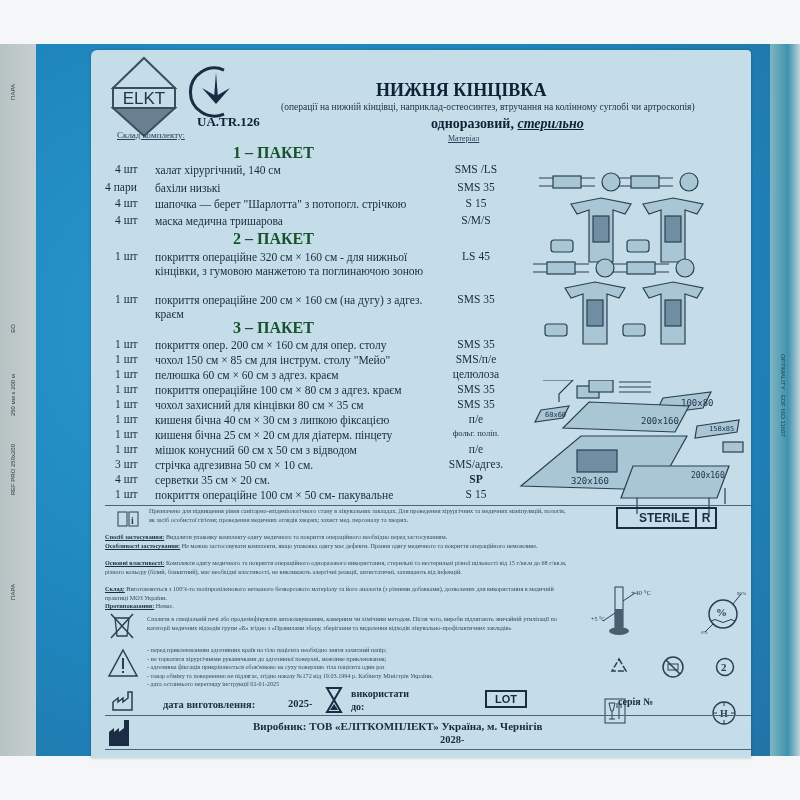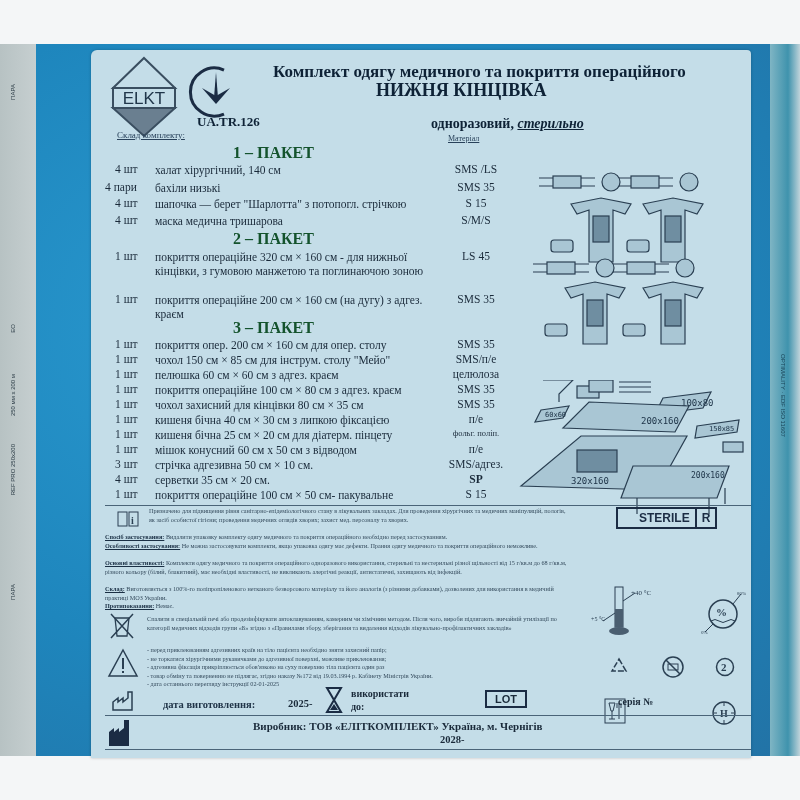--- a/index.html
+++ b/index.html
@@ -101,22 +101,22 @@
   </svg>
 
   <svg class="abs ua-mark" viewBox="0 0 60 56">
     <path d="M40 6 A24 24 0 1 0 40 50" fill="none" stroke="#1b2c44" stroke-width="3"></path>
     <path d="M18 24 L32 40 L46 24 L32 32 Z" fill="#1b2c44"></path>
     <path d="M32 8 L34 34 L30 34 Z" fill="#1b2c44"></path>
   </svg>
   <span class="abs ua-code">UA.TR.126</span>
   <span class="abs composition">Склад комплекту:</span>
 
-  <span class="abs title1">Комплект одягу медичного та покриття операційного</span>
   <span class="abs title2">НИЖНЯ КІНЦІВКА</span>
+  <span class="abs subtitle">(операції на нижній кінцівці, наприклад-остеосинтез, втручання на колінному суглобі чи артроскопія)</span>
   <span class="abs single-use"><span>одноразовий,</span> <i>стерильно</i></span>
   <span class="abs material-h">Матеріал</span>
 
   <span class="pkg-h" style="left:142px;top:94px">1 – ПАКЕТ</span>
   <div class="row" style="top:113px">
       <span class="q">4 шт</span>
       <span class="n">халат хірургічний, 140 см</span>
       <span class="m">SMS /LS</span>
     </div>
   <div class="row" style="top:131px">

